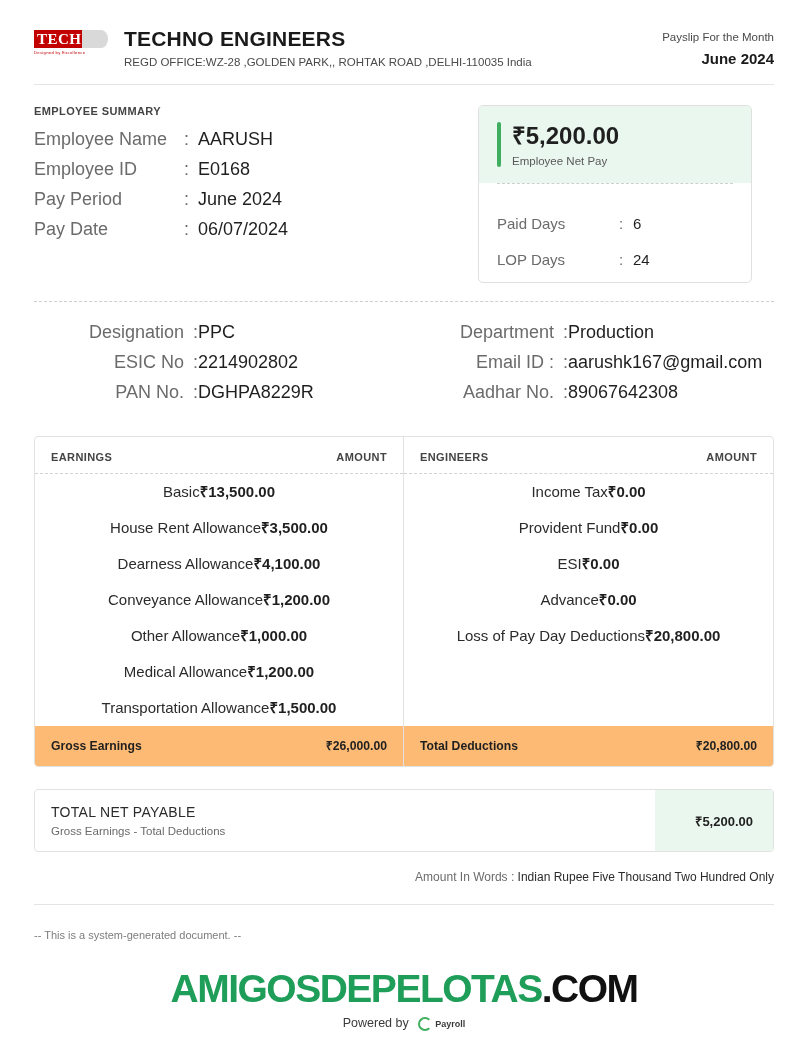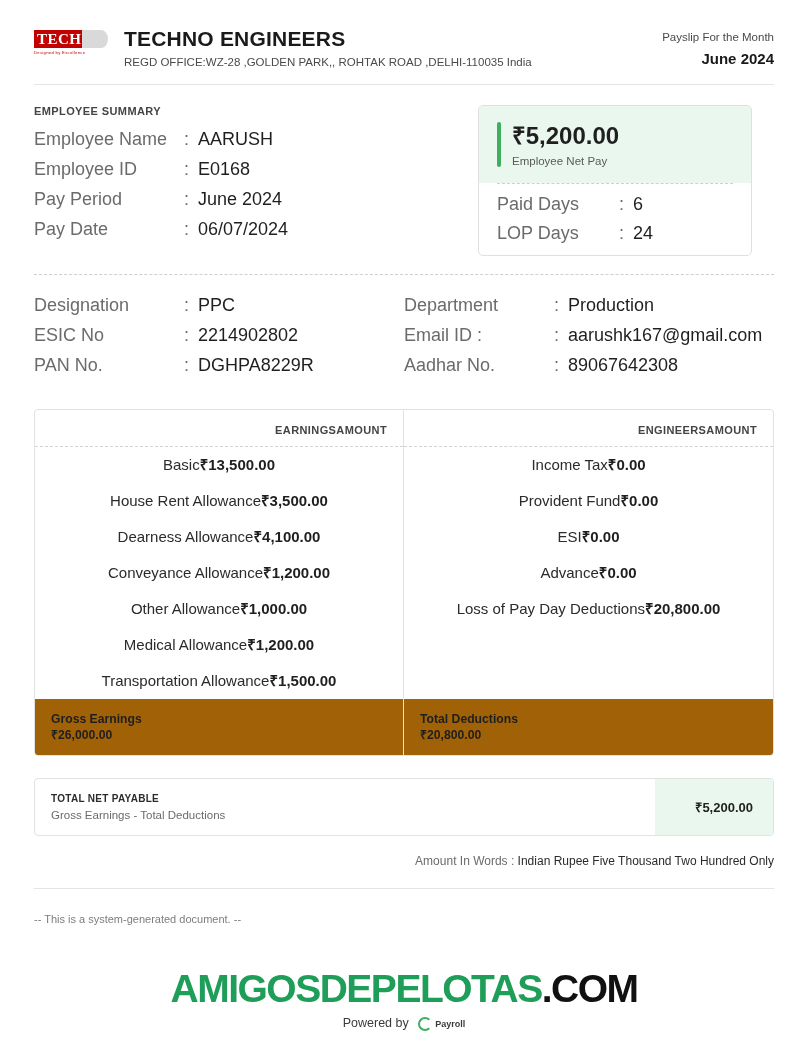--- a/index.html
+++ b/index.html
@@ -176,40 +176,42 @@
   }
   .netpay-divider {
     border-top: 1px dashed #cfcfcf;
     margin: 0 18px;
   }
   .netpay-rows {
     padding: 12px 18px 14px 18px;
   }
   .netpay-row {
     display: flex;
-    font-size: 18px;
+    font-size: 15px;
     line-height: 16px;
     margin-bottom: 13px;
+    margin-top: 20px;
   }
   .netpay-row:last-child { margin-bottom: 0; }
   .netpay-row .k { width: 122px; color: #6b6b6b; }
   .netpay-row .c { width: 14px; color: #6b6b6b; }
   .netpay-row .v { color: #1f1f1f; }
 
   
   .dashed-sep {
     border-top: 1px dashed #cfcfcf;
     margin: 18px 0 0 0;
   }
 
   
   .details {
     display: flex;
     padding-top: 22px;
     padding-bottom: 14px;
+    text-align: right;
   }
   .details-col {
     width: 50%;
   }
   .details .kv-row { margin-bottom: 14px; }
   .details .kv-label { width: 150px; }
 
   
   .table-box {
     border: 1px solid #e2e2e2;
@@ -218,21 +220,21 @@
     margin-top: 8px;
     overflow: hidden;
   }
   .table-col {
     width: 50%;
     padding: 0;
   }
   .table-col.left { border-right: 1px solid #e2e2e2; }
   .thead {
     display: flex;
-    justify-content: flex-end;
+    justify-content: space-between;
     font-size: 11px;
     font-weight: bold;
     color: #444444;
     letter-spacing: 0.4px;
     padding: 14px 16px 10px 16px;
     border-bottom: 1px dashed #d3d3d3;
   }
   .trow {
     display: flex;
     justify-content: center;
@@ -241,43 +243,42 @@
     padding: 10px 16px;
     line-height: 16px;
   }
   .trow .amt { font-weight: bold; color: #1f1f1f; }
   .tfoot {
     display: flex;
     justify-content: space-between;
     font-size: 12.2px;
     font-weight: bold;
     color: #1f1f1f;
-    background: #a16207;
+    background: #fdba74;
     padding: 12px 16px;
     line-height: 16px;
-    flex-direction: column;
   }
 
   
   .total-box {
     margin-top: 22px;
     border: 1px solid #e2e2e2;
     border-radius: 4px;
     display: flex;
     align-items: stretch;
     justify-content: space-between;
     overflow: hidden;
     background: #ffffff;
   }
   .total-left {
     padding: 14px 16px 14px 16px;
   }
   .total-title {
-    font-size: 10px;
-    font-weight: bold;
+    font-size: 14px;
+    font-weight: normal;
     color: #2b2b2b;
     letter-spacing: 0.3px;
   }
   .total-sub {
     font-size: 11.5px;
     color: #6b6b6b;
     margin-top: 5px;
   }
   .total-right {
     background: #eaf7ee;

